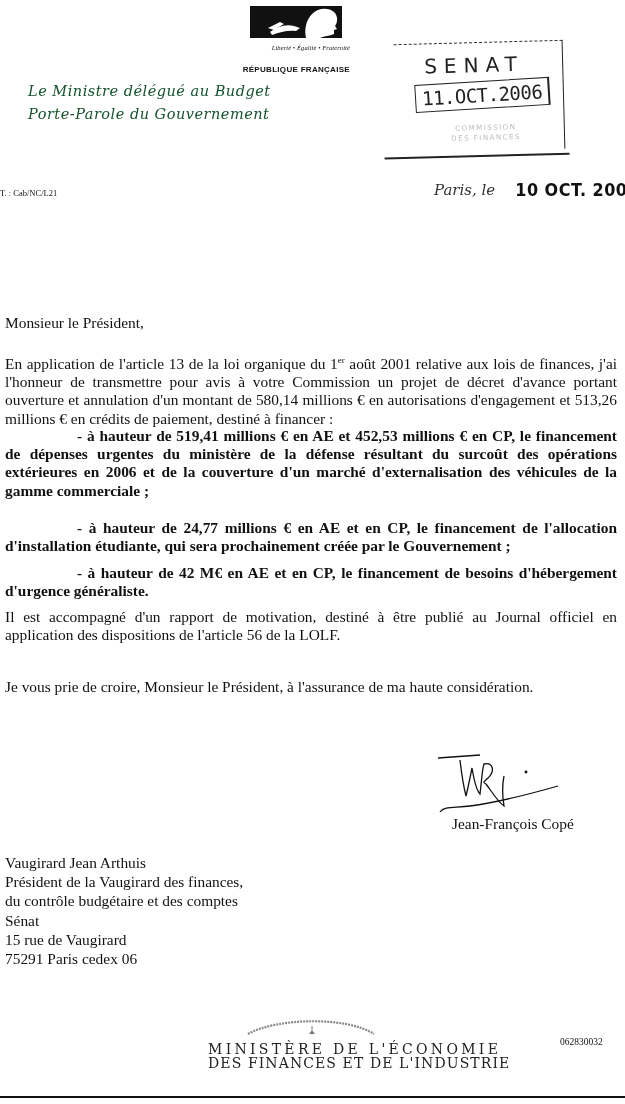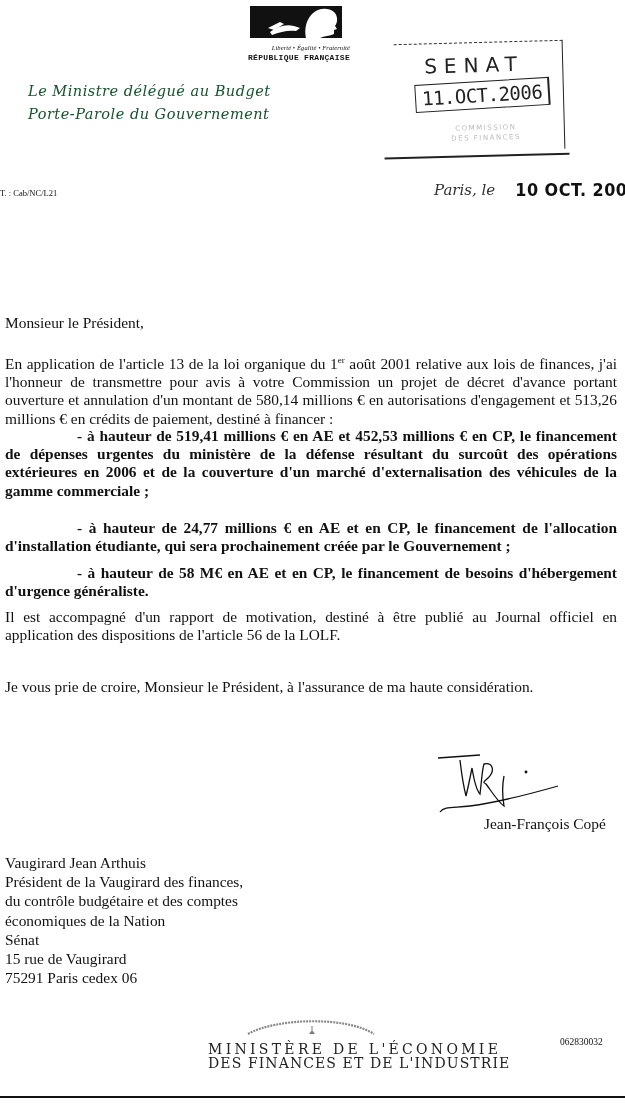--- a/index.html
+++ b/index.html
@@ -13,22 +13,22 @@
     .logo { left: 250px; top: 6px; width: 92px; }
     .logo-block {
       width: 92px; height: 32px; background: #111; position: relative; overflow: hidden;
     }
     .logo-block svg { position: absolute; left: 0; top: 0; }
     .logo-motto {
       font-family: "Liberation Serif", serif; font-style: italic; font-size: 6.5px;
       white-space: nowrap; margin-top: 6px; letter-spacing: 0.1px; margin-left: -30px; width: 130px; text-align: right;
     }
     .logo-rf {
-      font-family: Liberation Mono, monospace; font-size: 8px; white-space: nowrap;
-      margin-top: 2px; letter-spacing: 0.3px; margin-left: -30px; width: 130px; text-align: right;
+      font-family: Liberation Sans, sans-serif; font-size: 8px; white-space: nowrap;
+      margin-top: 14px; letter-spacing: 0.3px; margin-left: -30px; width: 130px; text-align: right;
       font-variant: small-caps; font-weight: bold;
     }
 
     
     .stamp {
       left: 395px; top: 42px; width: 168px; height: 108px;
       border-top: 1.5px dashed #333; border-right: 1.5px solid #222;
       transform: rotate(-1.5deg);
     }
     .stamp-bottom { position: absolute; left: -12px; bottom: -6px; width: 185px; border-bottom: 2px solid #222; }
@@ -70,21 +70,21 @@
     .bullet .indent { display: inline-block; width: 72px; }
     .b1 { top: 427px; }
     .b2 { top: 519px; }
     .b3 { top: 564px; }
     .para2 { top: 608px; text-align: justify; }
     .closing { top: 678px; }
 
     sup { font-size: 9px; vertical-align: 6px; line-height: 0; }
 
     .signature { left: 430px; top: 748px; width: 150px; height: 80px; }
-    .signer { left: 452px; top: 815px; font-size: 15.4px; margin-left: 32px; }
+    .signer { left: 452px; top: 815px; font-size: 15.4px; }
 
     .recipient { left: 5px; top: 853px; font-size: 15.4px; line-height: 19.2px; }
 
     .ministry-arc { left: 246px; top: 1012px; }
     .ministry { left: 208px; top: 1042px; font-family: "DejaVu Serif", serif; font-size: 14px; line-height: 14px; color: #222; }
     .ministry .l1 { letter-spacing: 3.3px; }
     .ministry .l2 { letter-spacing: 1.1px; }
     .docnum { left: 560px; top: 1037px; font-size: 9.5px; }
 
     .footer-rule { left: 0; top: 1096px; width: 625px; height: 2px; background: #111; }
@@ -125,41 +125,40 @@
   <span class="date-place">Paris, le</span>
   <span class="date-stamp">10 OCT. 2006</span>
 </div>
 
 <div class="abs body-text salutation">Monsieur le Président,</div>
 
 <div class="abs body-text para1"><span>En application de l'article 13 de la loi organique du 1</span><sup>er</sup><span> août 2001 relative aux lois de finances, j'ai l'honneur de transmettre pour avis à votre Commission un projet de décret d'avance portant ouverture et annulation d'un montant de 580,14 millions € en autorisations d'engagement et 513,26 millions € en crédits de paiement, destiné à financer :</span></div>
 
 <div class="abs body-text bullet b1"><span class="indent"></span><span>- à hauteur de 519,41 millions € en AE et 452,53 millions € en CP, le financement de dépenses urgentes du ministère de la défense résultant du surcoût des opérations extérieures en 2006 et de la couverture d'un marché d'externalisation des véhicules de la gamme commerciale ;</span></div>
 <div class="abs body-text bullet b2"><span class="indent"></span><span>- à hauteur de 24,77 millions € en AE et en CP, le financement de l'allocation d'installation étudiante, qui sera prochainement créée par le Gouvernement ;</span></div>
-<div class="abs body-text bullet b3"><span class="indent"></span><span>- à hauteur de 58 M€  en AE et en CP, le financement de besoins d'hébergement d'urgence généraliste.</span></div>
+<div class="abs body-text bullet b3"><span class="indent"></span><span>- à hauteur de 42 M€  en AE et en CP, le financement de besoins d'hébergement d'urgence généraliste.</span></div>
 
 <div class="abs body-text para2">Il est accompagné d'un rapport de motivation, destiné à être publié au Journal officiel en application des dispositions de l'article 56 de la LOLF.</div>
 
 <div class="abs body-text closing">Je vous prie de croire, Monsieur le Président, à l'assurance de ma haute considération.</div>
 
 <div class="abs signature">
   <svg width="150" height="80" viewBox="0 0 150 80" fill="none" stroke="#111" stroke-width="1.3">
     <path d="M8 10 L50 7"></path>
     <path d="M30 12 C32 30 34 40 36 48 C38 40 40 30 42 20 C44 32 46 42 50 46 C52 30 52 22 54 16 C62 14 66 22 58 30 C54 34 52 34 56 36 C62 44 68 54 74 58 C72 46 72 38 74 28"></path>
     <path d="M10 64 C14 58 24 60 40 58 C70 54 100 46 128 38"></path>
     <circle cx="96" cy="24" r="0.8" fill="#111"></circle>
   </svg>
 </div>
 <div class="abs signer">Jean-François Copé</div>
 
 <div class="abs recipient">
   <div>Vaugirard Jean Arthuis</div>
   <div>Président de la Vaugirard des finances,</div>
   <div>du contrôle budgétaire et des comptes</div>
-  <div>économiques de la Nation</div>
   <div>Sénat</div>
   <div>15 rue de Vaugirard</div>
   <div>75291 Paris cedex 06</div>
 </div>
 
 <div class="abs ministry-arc">
   <svg width="130" height="30" viewBox="0 0 130 30" fill="none">
     <path d="M2 22 C30 6 100 4 128 22" stroke="#888" stroke-width="2.2" stroke-dasharray="2 1"></path>
     <path d="M63 22 L66 18 L69 22 Z" fill="#777"></path>
     <line x1="66" y1="14" x2="66" y2="18" stroke="#777" stroke-width="1"></line>

